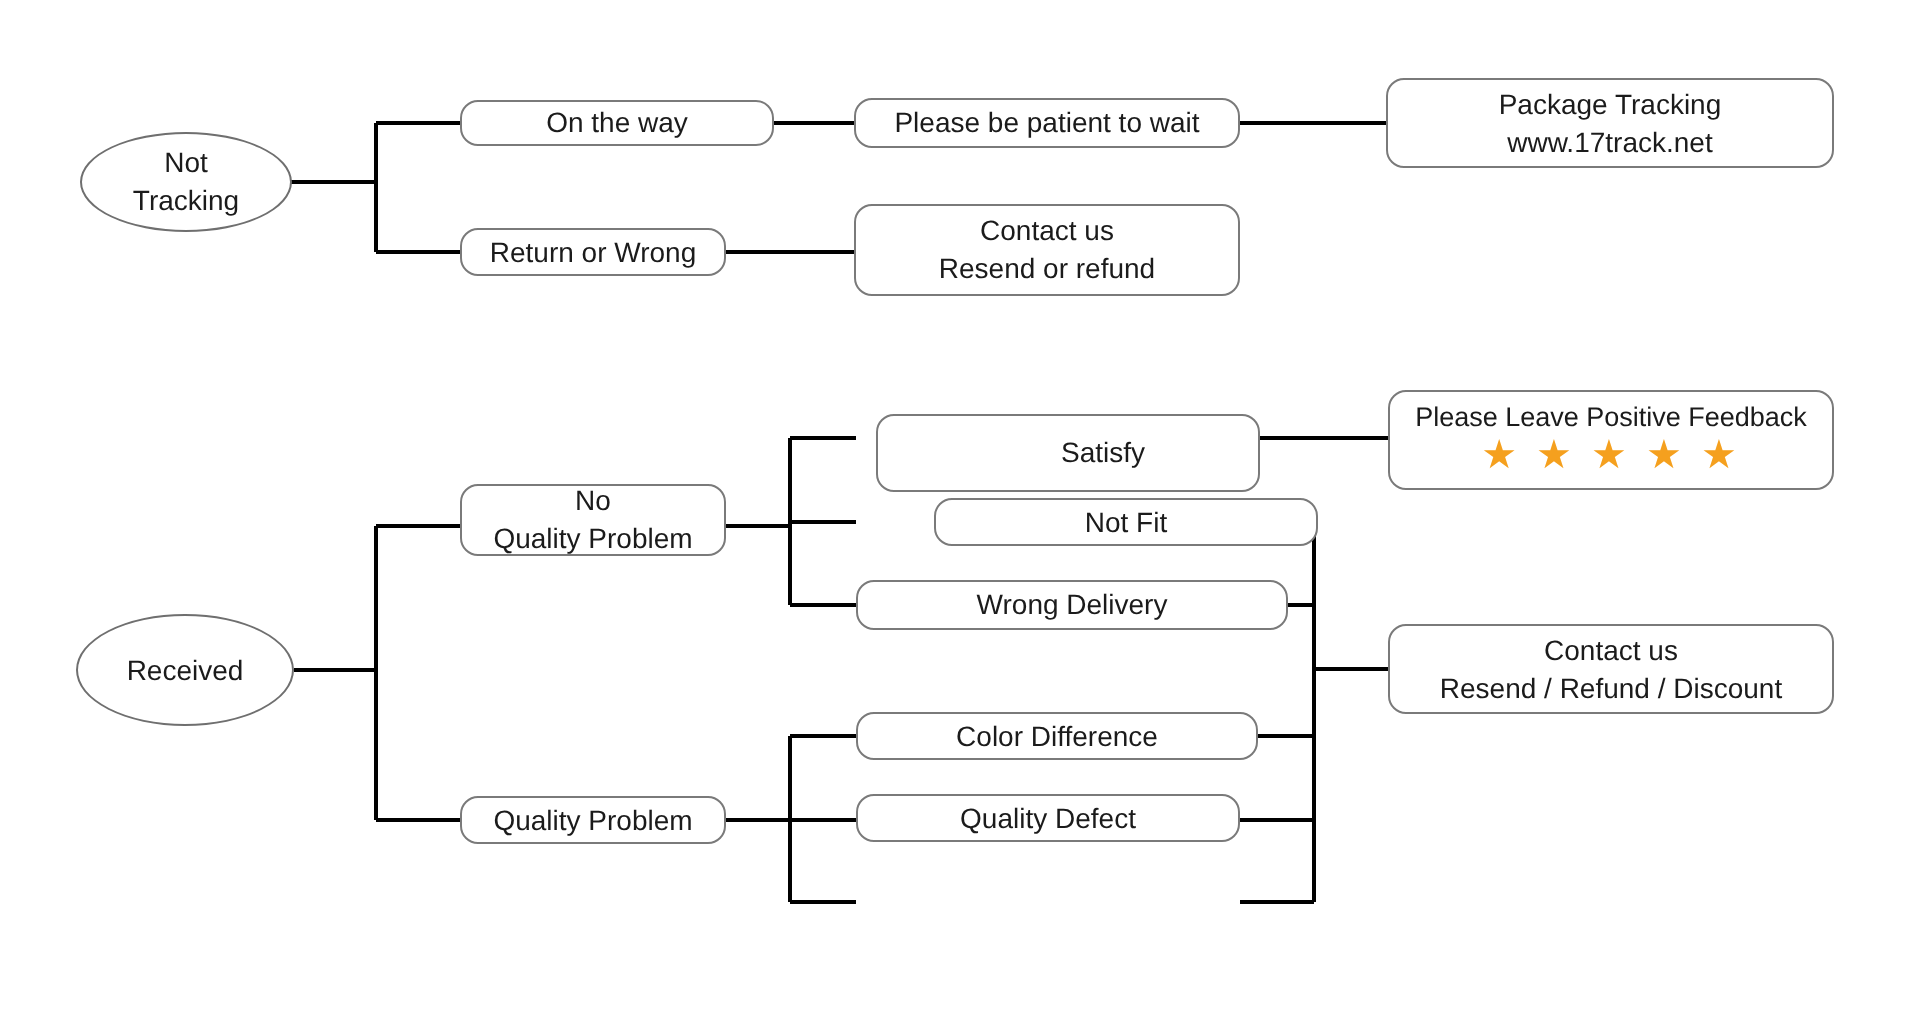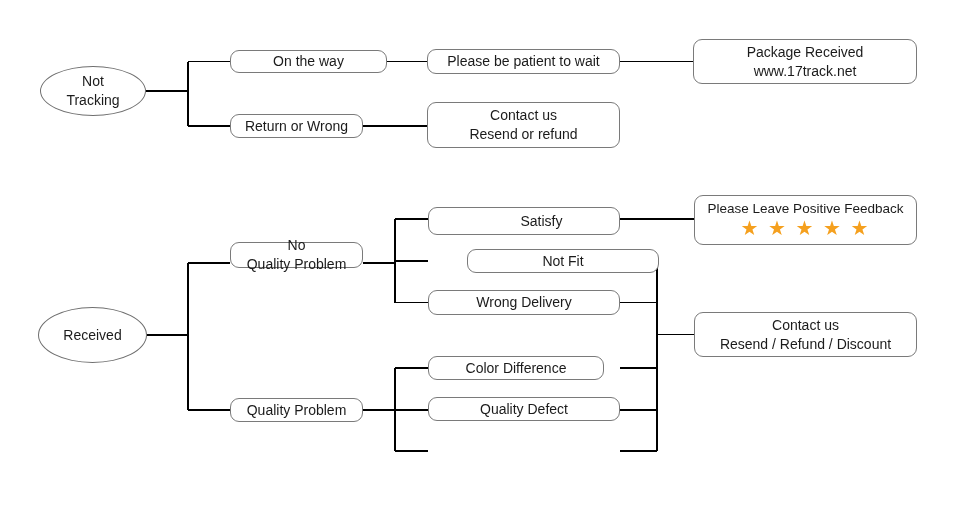--- a/index.html
+++ b/index.html
@@ -97,42 +97,42 @@
     </g>
   </svg>
 
   <div class="node ellipse" style="left:40px;  top:66px;  width:106px; height:50px;">Not
 Tracking</div>
 
   <div class="node box" style="left:230px; top:50px;  width:157px; height:23px;">On the way</div>
 
   <div class="node box" style="left:427px; top:49px;  width:193px; height:25px;">Please be patient to wait</div>
 
-  <div class="node box" style="left:693px; top:39px;  width:224px; height:45px;">Package Received
+  <div class="node box" style="left:693px; top:39px;  width:224px; height:45px;">Package Tracking
 www.17track.net</div>
 
   <div class="node box" style="left:230px; top:114px; width:133px; height:24px;">Return or Wrong</div>
 
   <div class="node box" style="left:427px; top:102px; width:193px; height:46px;">Contact us
 Resend or refund</div>
 
   <div class="node ellipse" style="left:38px;  top:307px; width:109px; height:56px;">Received</div>
 
-  <div class="node box" style="left:230px; top:242px; width:133px; height:26px;text-align:center;">No
+  <div class="node box" style="left:230px; top:242px; width:133px; height:36px;text-align:center;">No
 Quality Problem</div>
 
   <div class="node box" style="left:230px; top:398px; width:133px; height:24px;">Quality Problem</div>
 
-  <div class="node box" style="left:428px; top:207px; width:192px; height:28px;padding-left:35px;">Satisfy</div>
+  <div class="node box" style="left:438px; top:207px; width:192px; height:39px;padding-left:35px;">Satisfy</div>
 
   <div class="node box" style="left:428px; top:249px; width:192px; height:24px;margin-left:39px;">Not Fit</div>
 
-  <div class="node box" style="left:428px; top:290px; width:192px; height:25px;">Wrong Delivery</div>
+  <div class="node box" style="left:428px; top:290px; width:216px; height:25px;">Wrong Delivery</div>
 
-  <div class="node box" style="left:428px; top:356px; width:176px; height:24px;">Color Difference</div>
+  <div class="node box" style="left:428px; top:356px; width:201px; height:24px;">Color Difference</div>
 
   <div class="node box" style="left:428px; top:397px; width:192px; height:24px;">Quality Defect</div>
 
 
   <div class="node box" style="left:694px; top:195px; width:223px; height:50px;justify-content:center;">
     <span class="feedback-title">Please Leave Positive Feedback</span>
     <span class="stars">★ ★ ★ ★ ★</span>
   </div>
 
   <div class="node box" style="left:694px; top:312px; width:223px; height:45px;">Contact us

